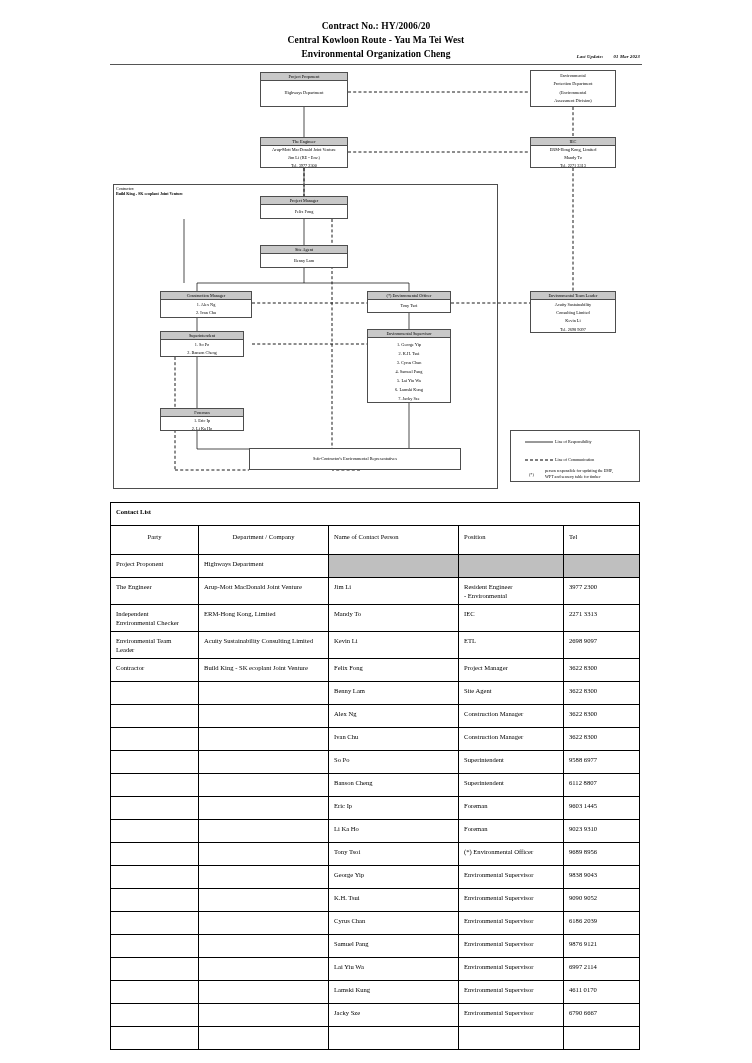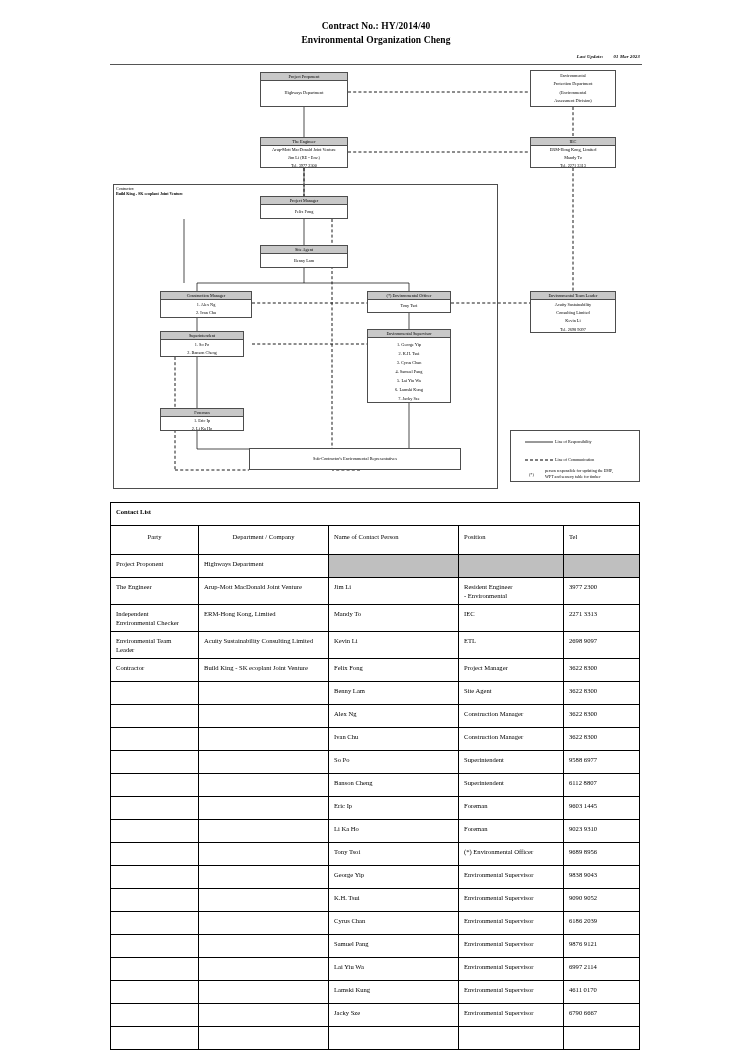--- a/index.html
+++ b/index.html
@@ -170,21 +170,22 @@
     padding-top: 6px;
   }
   tr.head td.left-head { text-align: left; }
   td.shaded { background: #bfbfbf; }
   td.tall { height: 24px; }
 </style>
 </head>
 <body>
 
 <div class="title-block">
-  <div>Contract No.: HY/2014/40</div>
+  <div>Contract No.: HY/2006/20</div>
+  <div>Central Kowloon Route - Yau Ma Tei West</div>
   <div>Environmental Organization Cheng</div>
 </div>
 <div class="rule"></div>
 <div class="last-update">
   <span>Last Update:</span><span class="lu-date">01 Mar 2023</span>
 </div>
 
 <div class="chart">
 
   <svg width="752" height="500">

